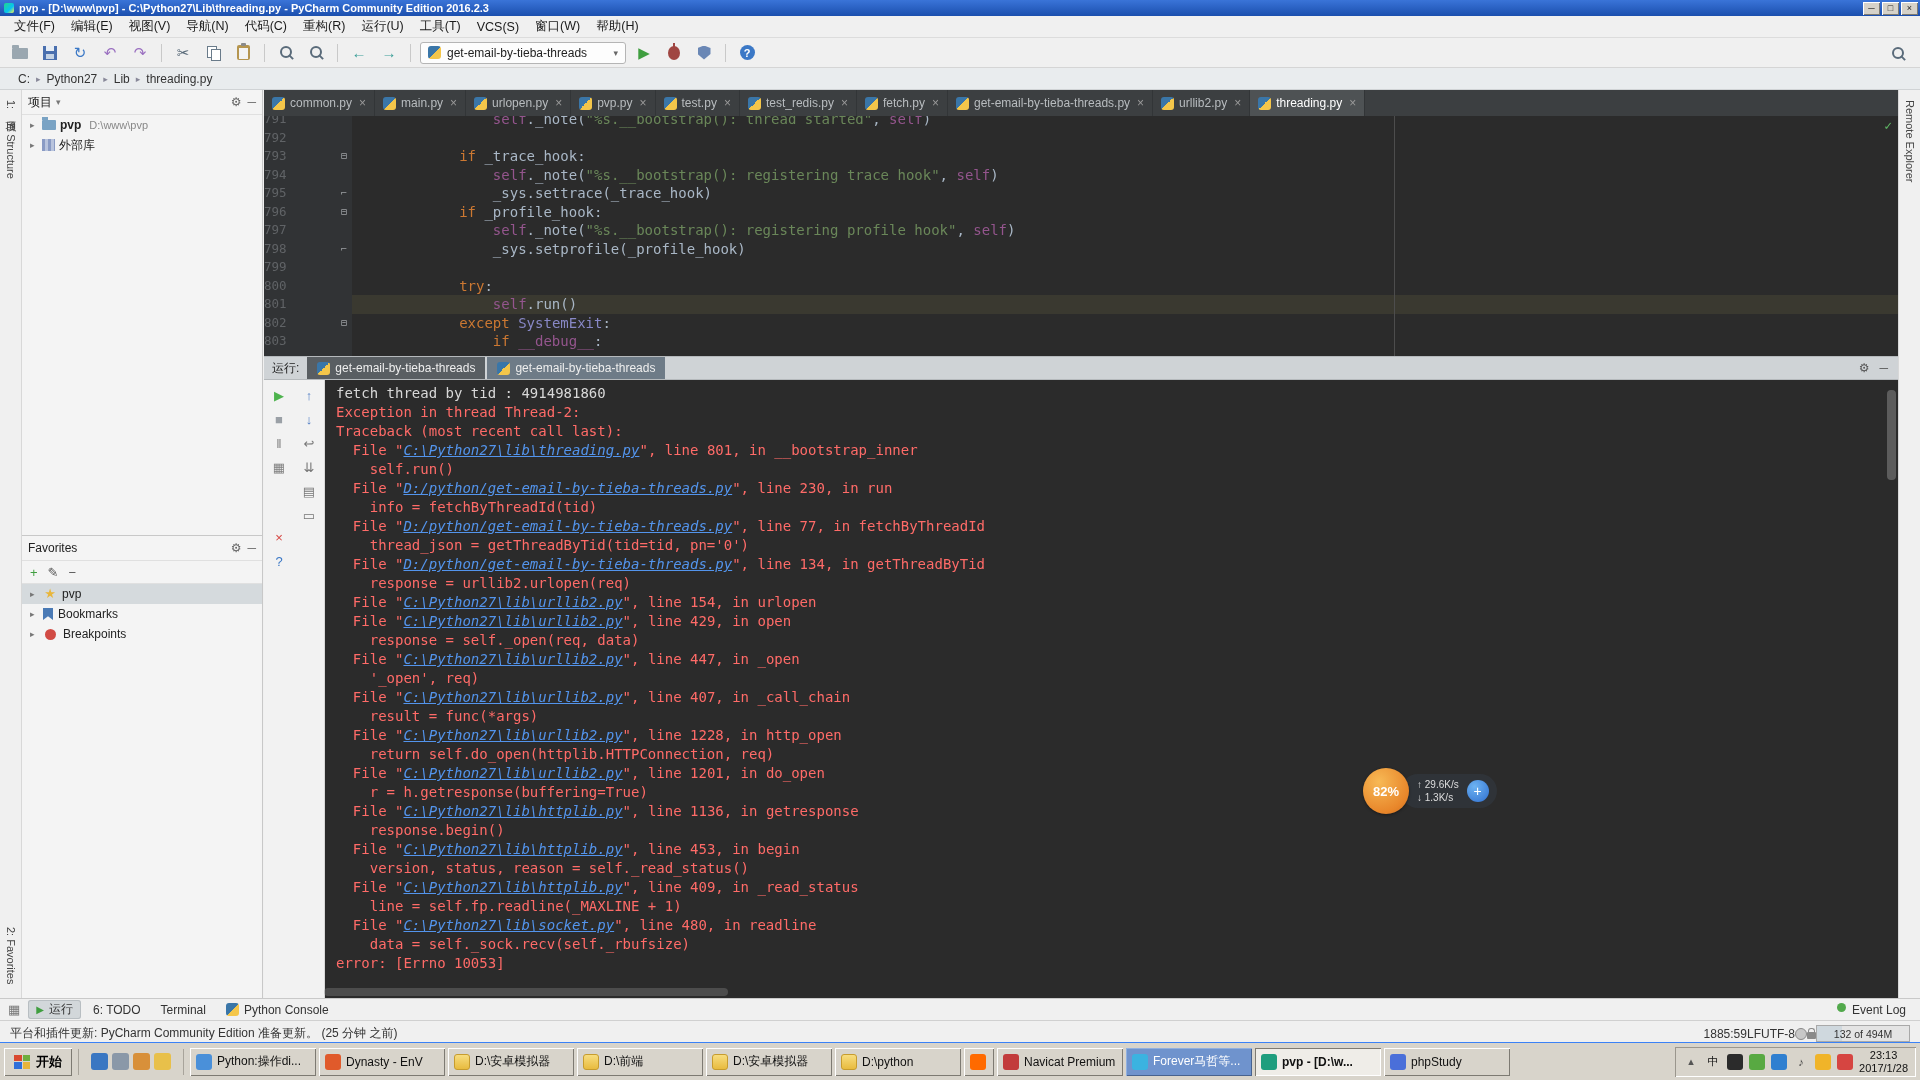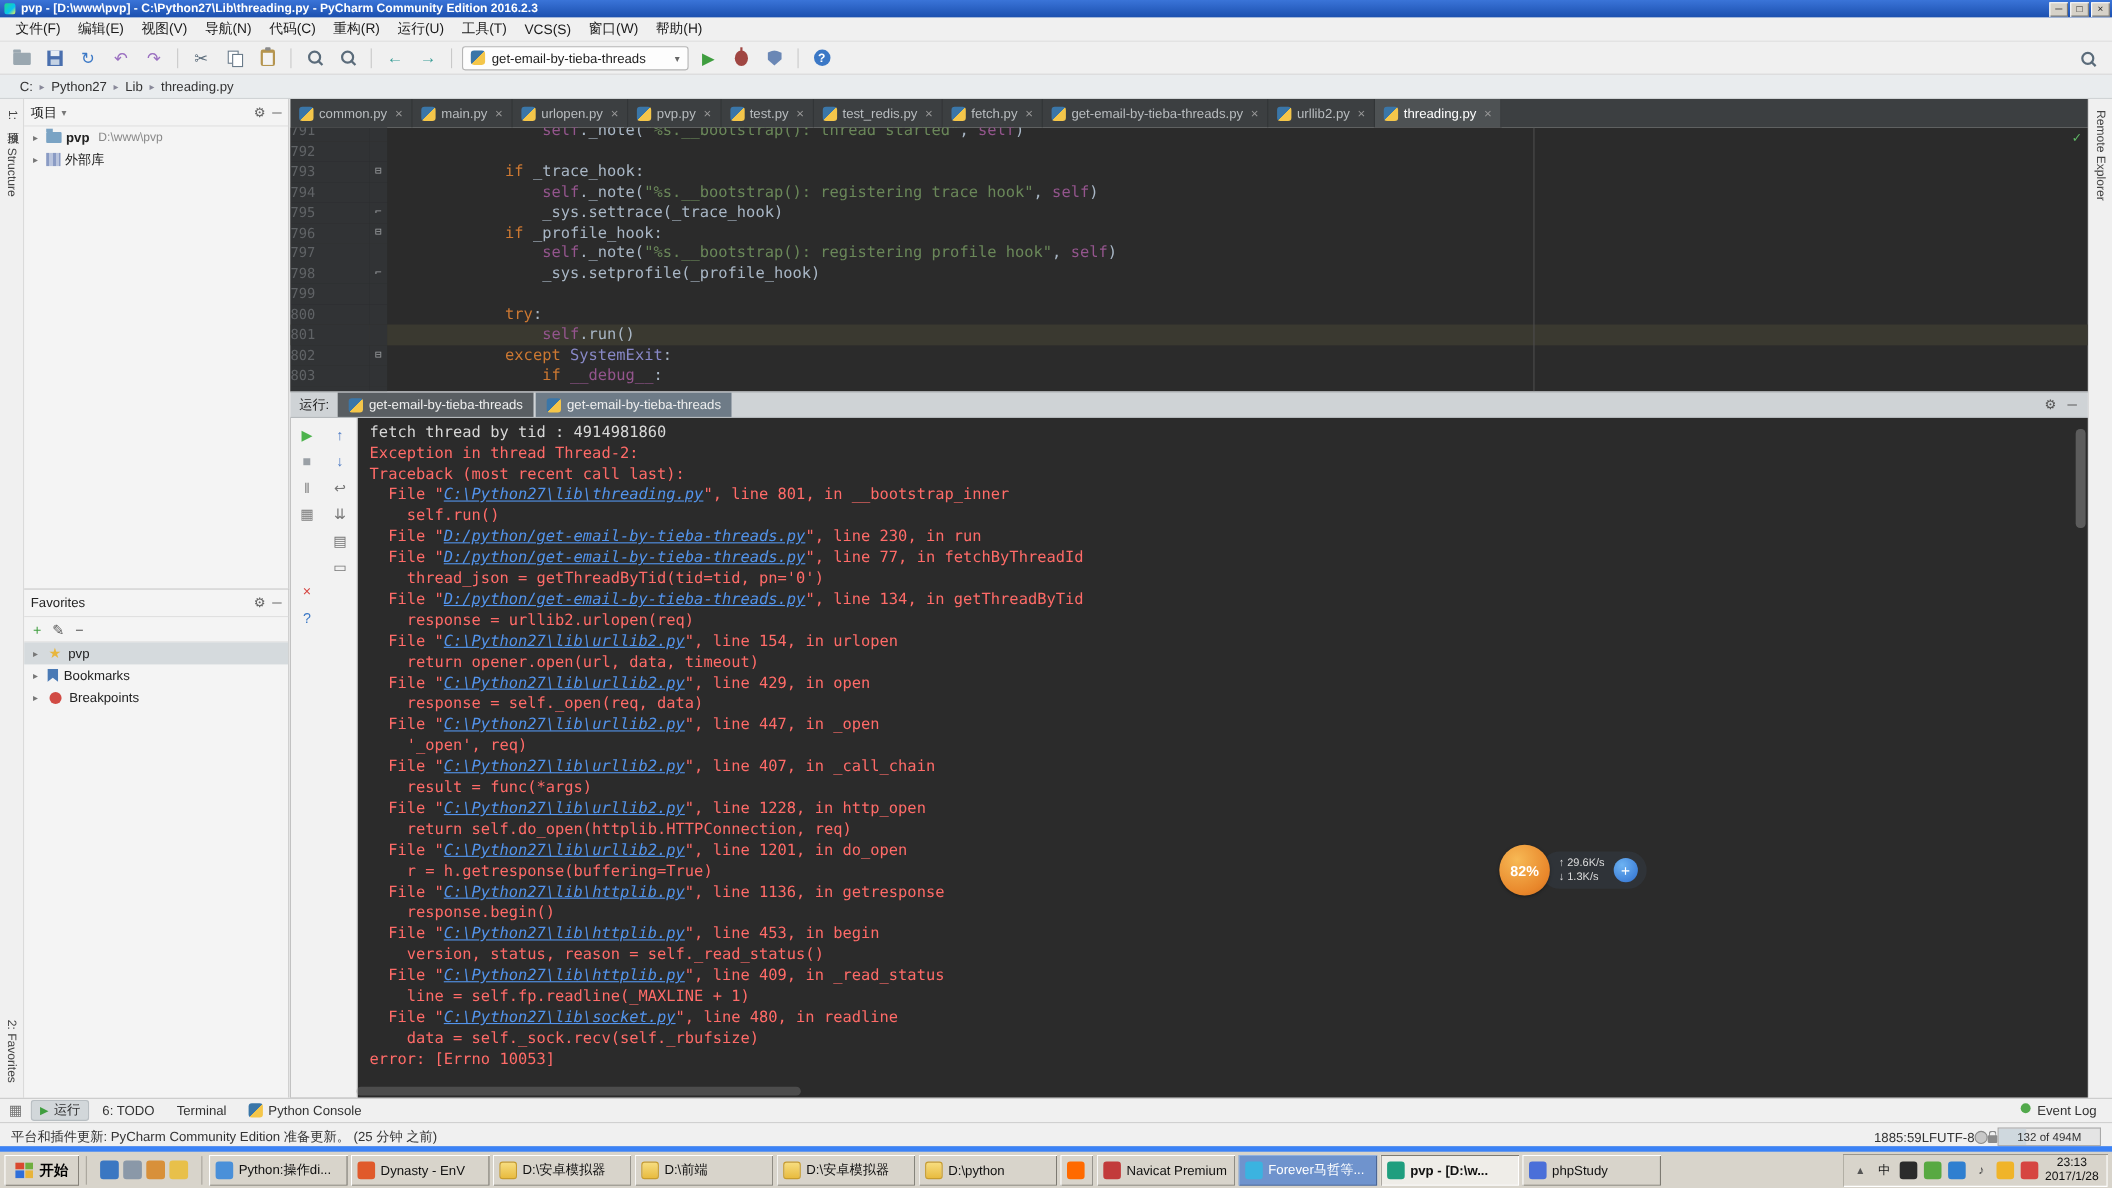--- a/index.html
+++ b/index.html
@@ -124,21 +124,21 @@
   .bb-run{color:#3f9e3f;font-size:10px}
   .bb-right{margin-left:auto;display:flex;gap:6px;padding-right:6px}
   .green-dot{width:9px;height:9px;border-radius:50%;background:#52a94c}
   .statusbar{position:absolute;left:0;top:1020px;width:1920px;height:22px;background:#f0f0f0;border-top:1px solid #d0d0d0;display:flex;align-items:flex-end;padding:0 10px;box-sizing:border-box;color:#333}
   .sb-right{margin-left:auto;display:flex;align-items:center;}
   .memory{position:relative;width:92px;height:15px;border:1px solid #a9a9a9;background:#e4e4e4;display:flex;align-items:center;justify-content:center;font-size:10.5px;color:#333;overflow:hidden}
   .memory .fill{position:absolute;left:0;top:0;bottom:0;width:27%;background:#cfd8de}
   .memory .mtext{position:relative;z-index:1}
 
   
-  .taskbar{position:absolute;left:0;top:1042px;width:1920px;height:38px;background:#d8d4cb;border-top:5px solid #3b82f6;display:flex;align-items:center;gap:3px;padding:0 4px;box-sizing:border-box}
+  .taskbar{position:absolute;left:0;top:1042px;width:1920px;height:38px;background:#d8d4cb;border-top:1px solid #3b82f6;display:flex;align-items:center;gap:3px;padding:0 4px;box-sizing:border-box}
   .start-btn{height:28px;display:flex;align-items:center;gap:6px;padding:0 10px;background:#d8d4cb;box-shadow:inset 1px 1px 0 #fff,inset -1px -1px 0 #7d7a72;font-weight:bold;font-size:13px;flex:none}
   .flag{width:16px;height:14px;display:grid;grid-template-columns:1fr 1fr;grid-template-rows:1fr 1fr;gap:1px}
   .flag span{display:block}
   .ql{display:flex;gap:4px;padding:0 6px;flex:none}
   .ql-icon{width:17px;height:17px;border-radius:3px}
   .tb-vsep{width:1px;height:26px;background:#a8a49b;margin:0 3px;flex:none}
   .task-btn{flex:none;width:126px;height:28px;display:flex;align-items:center;gap:5px;padding:0 6px;background:#d8d4cb;box-shadow:inset 1px 1px 0 #fff,inset -1px -1px 0 #7d7a72;color:#111;overflow:hidden;white-space:nowrap;box-sizing:border-box}
   .task-btn.mi-btn{width:30px}
   .task-btn.active{background:#efede8;box-shadow:inset 1px 1px 0 #7d7a72,inset -1px -1px 0 #fff;font-weight:bold}
   .task-btn.hl{background:#6f93cd;color:#fff;box-shadow:inset 1px 1px 0 #90b0e0,inset -1px -1px 0 #47628f}
@@ -440,26 +440,26 @@
         </div>
     </div>
     <div class="console">
       <div id="console-lines">
           <div class="cline"><span class="co-out">fetch thread by tid : 4914981860</span></div>
           <div class="cline"><span class="co-err">Exception in thread Thread-2:</span></div>
           <div class="cline"><span class="co-err">Traceback (most recent call last):</span></div>
           <div class="cline"><span class="co-err">  File "</span><span class="co-link">C:\Python27\lib\threading.py</span><span class="co-err">", line 801, in __bootstrap_inner</span></div>
           <div class="cline"><span class="co-err">    self.run()</span></div>
           <div class="cline"><span class="co-err">  File "</span><span class="co-link">D:/python/get-email-by-tieba-threads.py</span><span class="co-err">", line 230, in run</span></div>
+          <div class="cline"><span class="co-err">    info = fetchByThreadId(tid)</span></div>
           <div class="cline"><span class="co-err">  File "</span><span class="co-link">D:/python/get-email-by-tieba-threads.py</span><span class="co-err">", line 77, in fetchByThreadId</span></div>
           <div class="cline"><span class="co-err">    thread_json = getThreadByTid(tid=tid, pn='0')</span></div>
           <div class="cline"><span class="co-err">  File "</span><span class="co-link">D:/python/get-email-by-tieba-threads.py</span><span class="co-err">", line 134, in getThreadByTid</span></div>
           <div class="cline"><span class="co-err">    response = urllib2.urlopen(req)</span></div>
           <div class="cline"><span class="co-err">  File "</span><span class="co-link">C:\Python27\lib\urllib2.py</span><span class="co-err">", line 154, in urlopen</span></div>
-          <div class="cline"><span class="co-err">    return opener.open(url, data, timeout)</span></div>
           <div class="cline"><span class="co-err">  File "</span><span class="co-link">C:\Python27\lib\urllib2.py</span><span class="co-err">", line 429, in open</span></div>
           <div class="cline"><span class="co-err">    response = self._open(req, data)</span></div>
           <div class="cline"><span class="co-err">  File "</span><span class="co-link">C:\Python27\lib\urllib2.py</span><span class="co-err">", line 447, in _open</span></div>
           <div class="cline"><span class="co-err">    '_open', req)</span></div>
           <div class="cline"><span class="co-err">  File "</span><span class="co-link">C:\Python27\lib\urllib2.py</span><span class="co-err">", line 407, in _call_chain</span></div>
           <div class="cline"><span class="co-err">    result = func(*args)</span></div>
           <div class="cline"><span class="co-err">  File "</span><span class="co-link">C:\Python27\lib\urllib2.py</span><span class="co-err">", line 1228, in http_open</span></div>
           <div class="cline"><span class="co-err">    return self.do_open(httplib.HTTPConnection, req)</span></div>
           <div class="cline"><span class="co-err">  File "</span><span class="co-link">C:\Python27\lib\urllib2.py</span><span class="co-err">", line 1201, in do_open</span></div>
           <div class="cline"><span class="co-err">    r = h.getresponse(buffering=True)</span></div>

